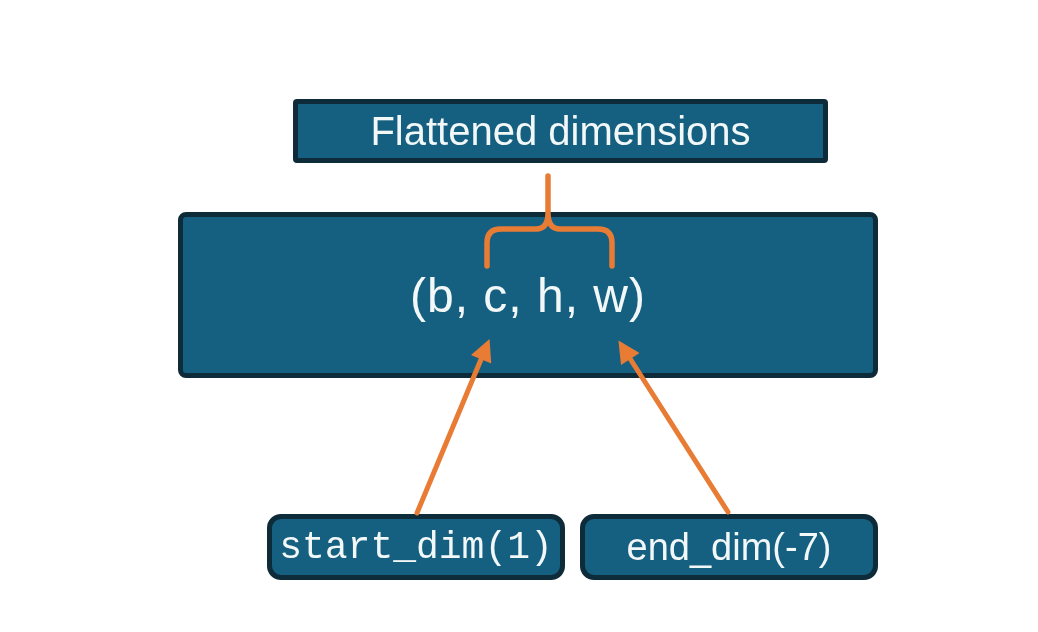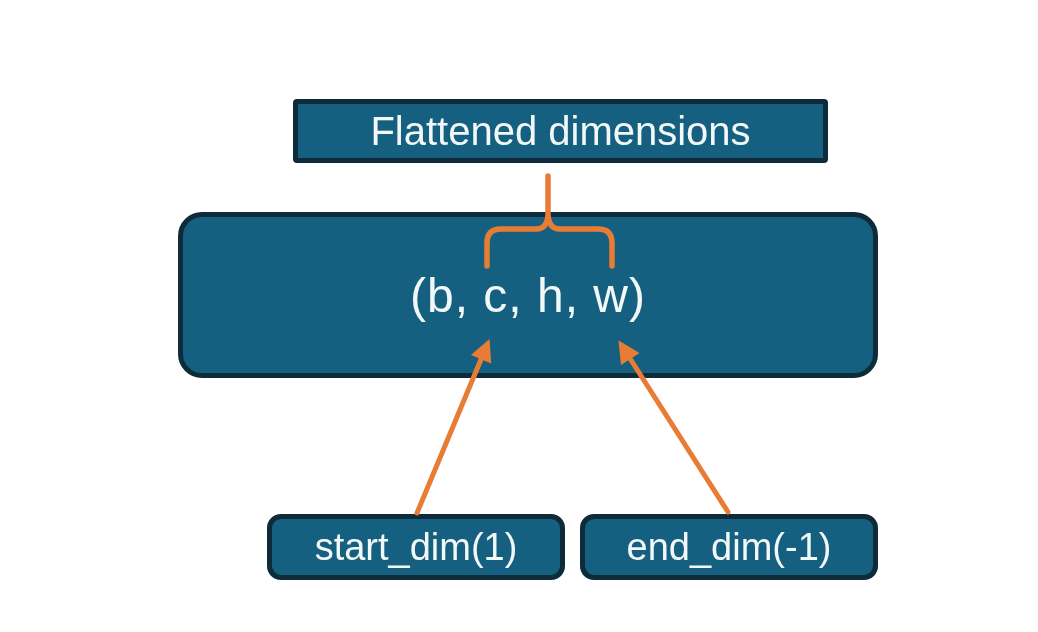--- a/index.html
+++ b/index.html
@@ -29,31 +29,31 @@
   }
   .node-top {
     left: 293px; top: 99px;
     width: 535px; height: 64px;
     border-radius: 4px;
     font-size: 40px;
   }
   .node-middle {
     left: 178px; top: 212px;
     width: 700px; height: 166px;
-    border-radius: 24px;
+    border-radius: 8px;
     font-size: 48px;
     letter-spacing: 1px;
   }
   .node-start, .node-end {
     top: 514px;
     width: 298px; height: 66px;
     border-radius: 14px;
     font-size: 38px;
   }
-  .node-start { left: 267px; }
+  .node-start { left: 267px; font-family: Liberation Mono, monospace; }
   .node-end   { left: 580px; }
 
   .overlay {
     position: absolute;
     left: 0; top: 0;
     width: 1038px;
     height: 632px;
     pointer-events: none;
   }
   .connector-stroke {
@@ -77,21 +77,21 @@
 
   <div class="node node-middle">
     <span>(b, c, h, w)</span>
   </div>
 
   <div class="node node-start">
     <span>start_dim(1)</span>
   </div>
 
   <div class="node node-end">
-    <span>end_dim(-1)</span>
+    <span>end_dim(-7)</span>
   </div>
 
   <svg class="overlay" viewBox="0 0 1038 632" xmlns="http://www.w3.org/2000/svg">
     <defs>
       <marker id="arrowhead" viewBox="0 0 10 10" refX="7" refY="5" markerWidth="5" markerHeight="4.4" orient="auto">
         <path class="arrowhead-shape" d="M0,0 L10,5 L0,10 Z"></path>
       </marker>
     </defs>
 
     <path class="connector-stroke" stroke-width="5.5" d="M548,176 L548,212

